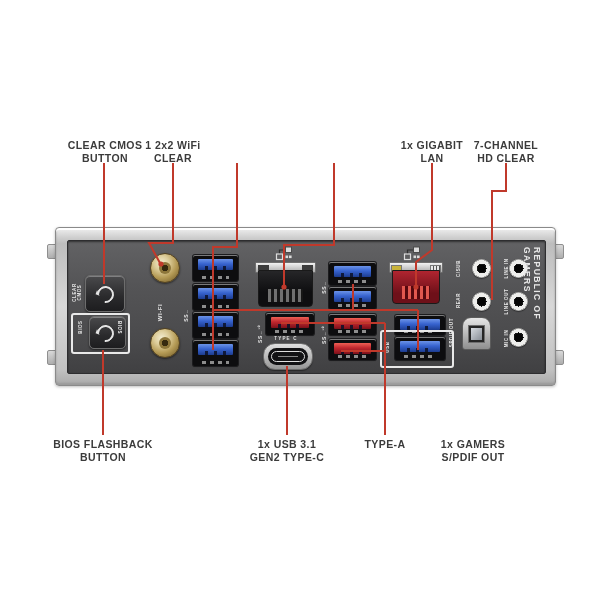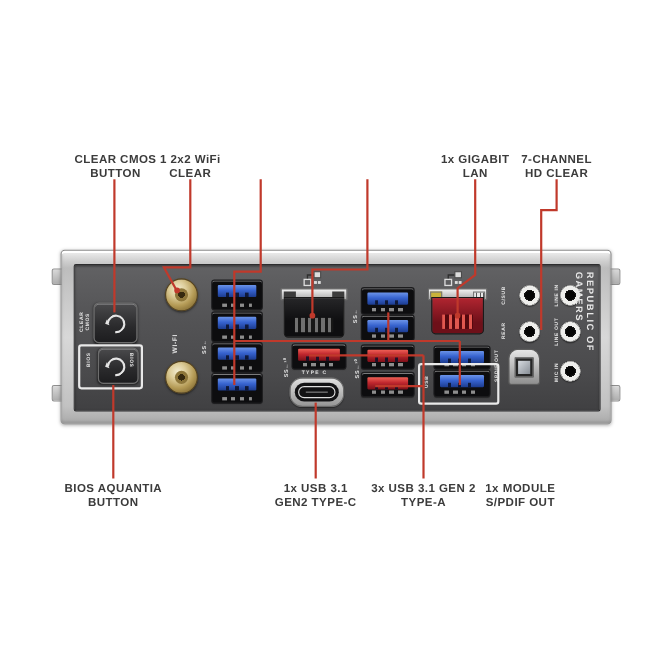--- a/index.html
+++ b/index.html
@@ -104,33 +104,32 @@
   <div class="lbl" style="left:385px;top:139px;width:94px;">
     <span>1x GIGABIT</span>
     <span>LAN</span>
   </div>
   <div class="lbl" style="left:459px;top:139px;width:94px;">
     <span>7-CHANNEL</span>
     <span>HD CLEAR</span>
   </div>
 
   <div class="lbl" style="left:46px;top:438px;width:114px;">
-    <span>BIOS AQUANTIA</span>
+    <span>BIOS FLASHBACK</span>
     <span>BUTTON</span>
   </div>
   <div class="lbl" style="left:230px;top:438px;width:114px;">
     <span>1x USB 3.1</span>
     <span>GEN2 TYPE-C</span>
   </div>
   <div class="lbl" style="left:318px;top:438px;width:134px;">
-    <span>3x USB 3.1 GEN 2</span>
     <span>TYPE-A</span>
   </div>
   <div class="lbl" style="left:416px;top:438px;width:114px;">
-    <span>1x MODULE</span>
+    <span>1x GAMERS</span>
     <span>S/PDIF OUT</span>
   </div>
 
   <div class="tab" style="left:47px;top:244px;"></div>
   <div class="tab" style="left:47px;top:350px;"></div>
   <div class="tab" style="left:552px;top:244px;"></div>
   <div class="tab" style="left:552px;top:350px;"></div>
   <div id="frame"></div>
   <div id="panel"></div>
 

